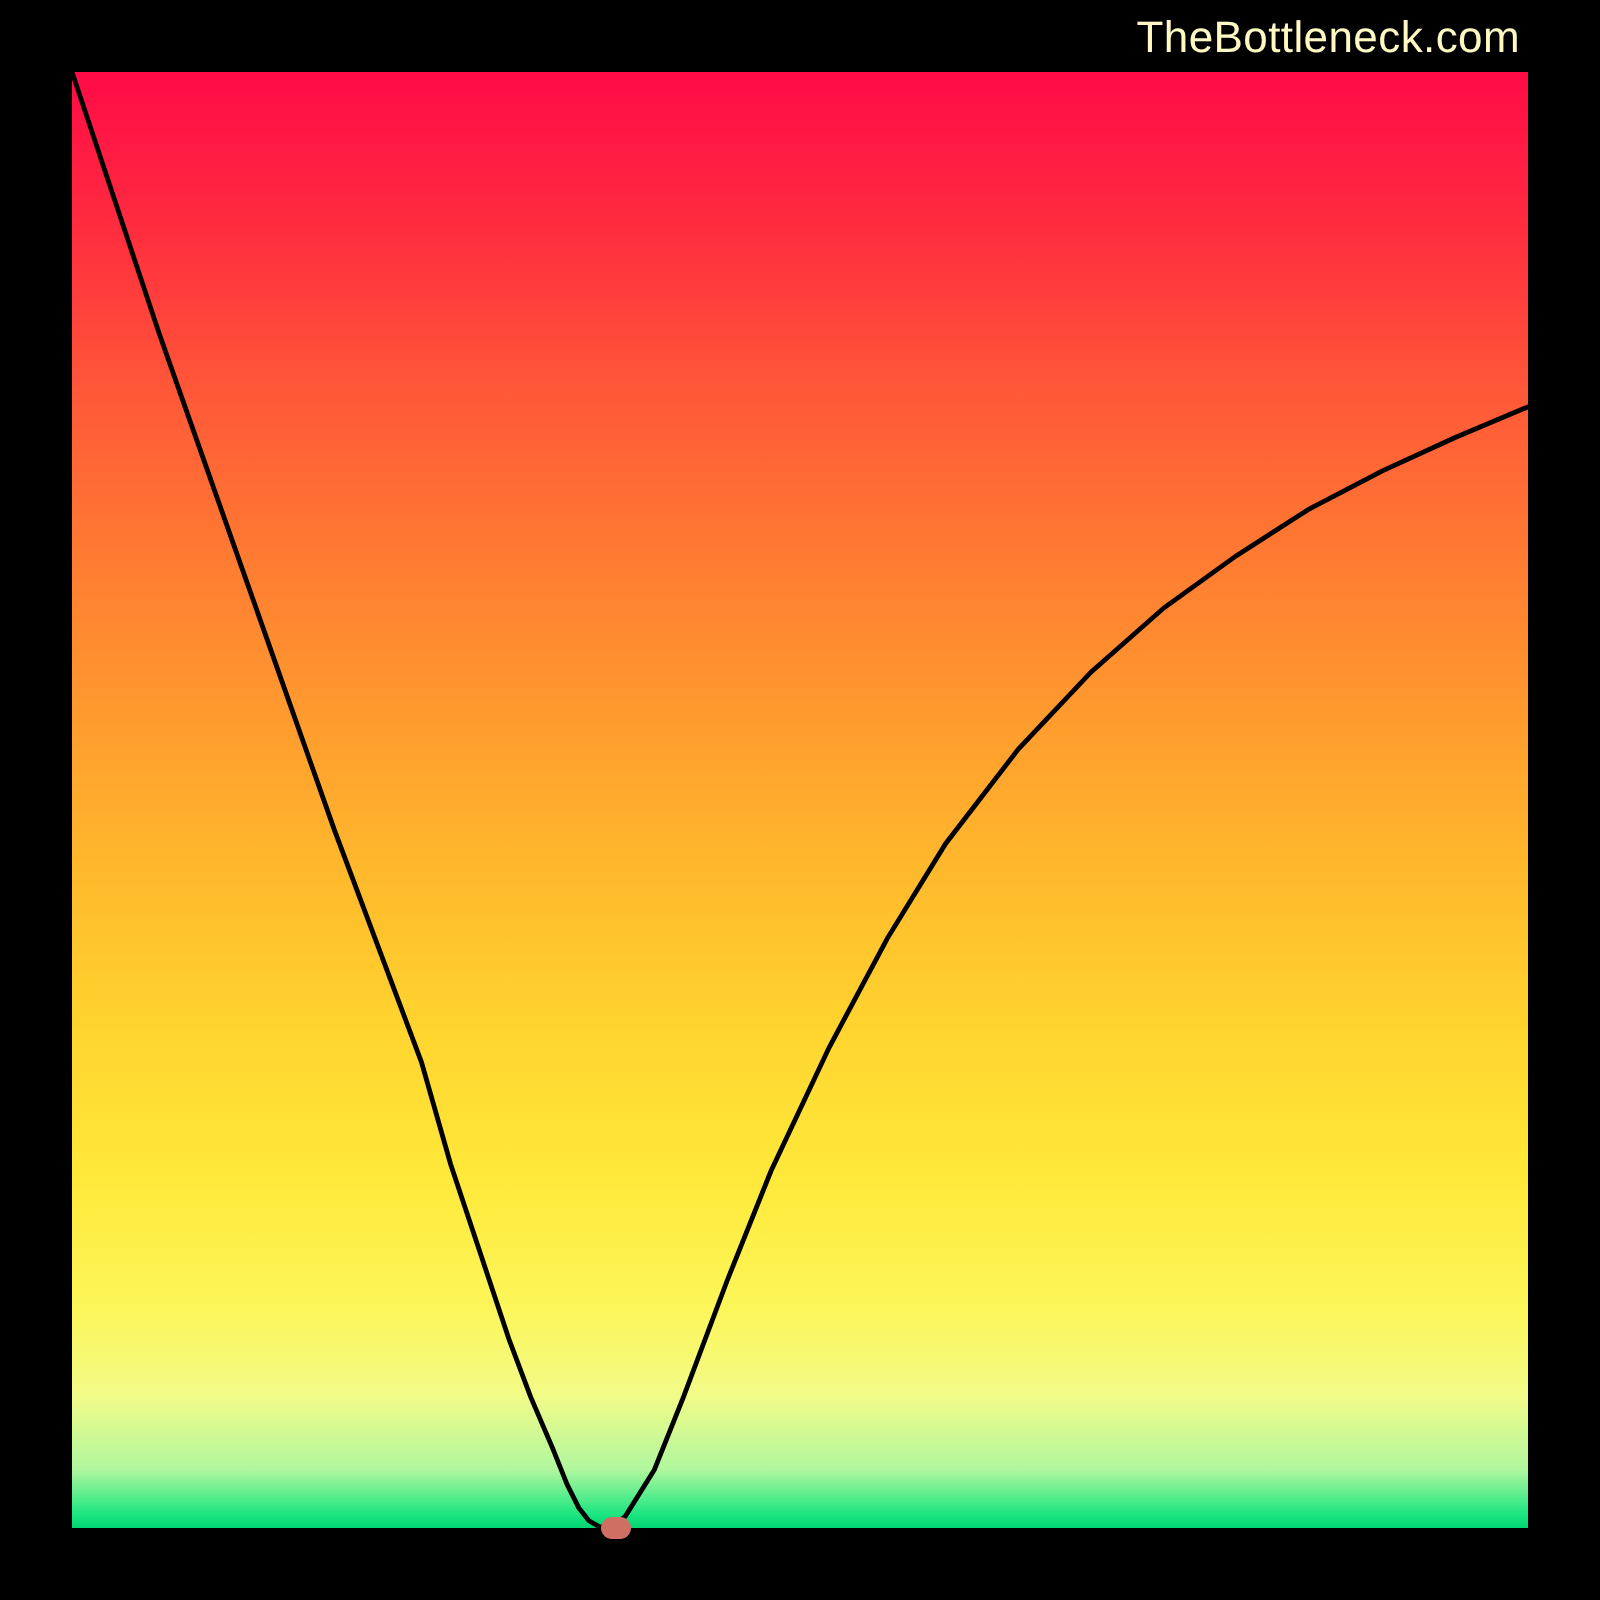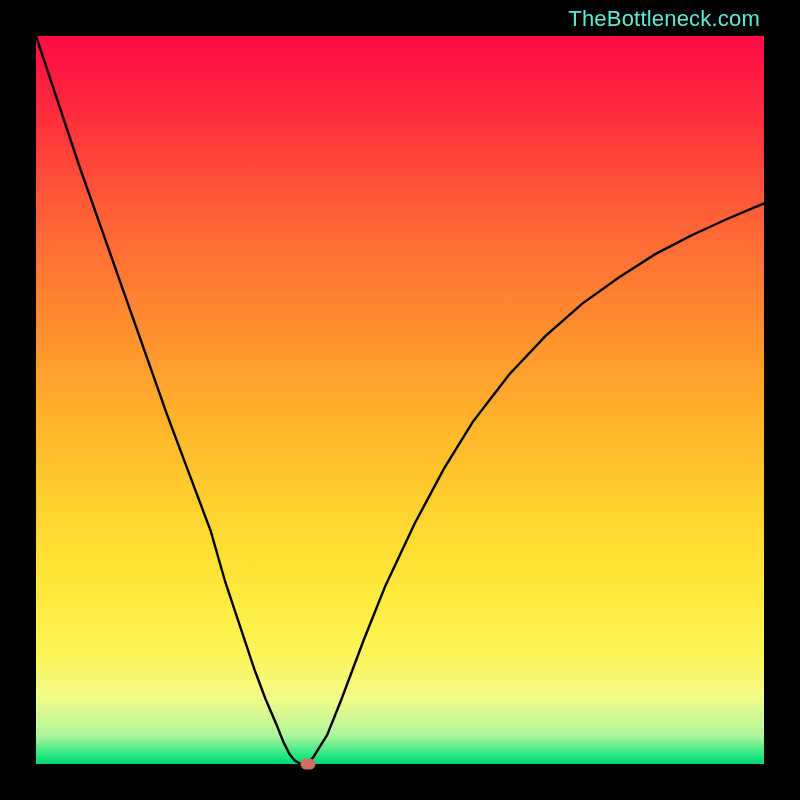--- a/index.html
+++ b/index.html
@@ -30,21 +30,21 @@
       #f1fb88 91%,
       #b0f79e 96%,
       #1fe681 99%,
       #00d472 100%
     );
   }
   .watermark {
     position: absolute;
     top: 6px;
     right: 40px;
-    color: #5eead4;
+    color: #fef9c3;
     font-size: 22px;
     font-weight: 400;
     letter-spacing: 0.2px;
   }
   svg.curve {
     position: absolute;
     left: 0;
     top: 0;
     width: 728px;
     height: 728px;

